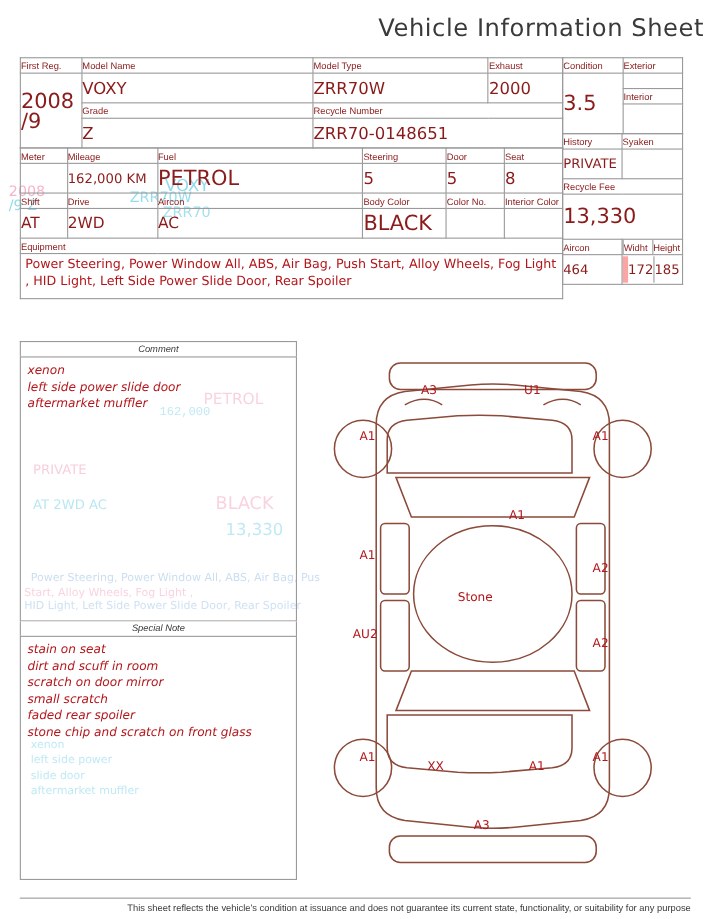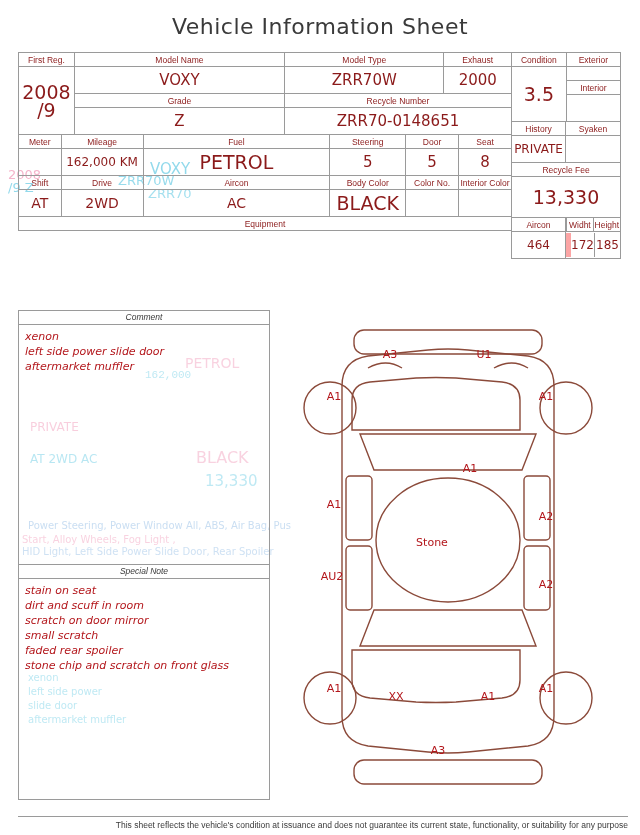--- a/index.html
+++ b/index.html
@@ -6,33 +6,32 @@
   body{
     width:640px;height:835px;
     background:#ffffff;
     font-family:"Liberation Sans", sans-serif;
     color:#8b1a1a;
     position:relative;
     overflow:hidden;
   }
   .sheet{position:relative;width:640px;height:835px;}
   .title{
-    text-align:center;
+    text-align:right;
     font-size:22px;
     color:#3a3a3a;
     font-family:"DejaVu Sans", sans-serif;
     padding-top:14px;
     letter-spacing:.5px;
   }
   
   table{border-collapse:collapse;}
   .tbl td{
     border:1px solid #9a9a9a;
     padding:0;
-    text-align:center;
     vertical-align:middle;
     color:#8b1a1a;
   }
   .lbl{
     font-size:8.5px;
     color:#3a3a3a;
     font-family:"Liberation Sans",sans-serif;
     line-height:12px;
     height:13px;
   }
@@ -196,20 +195,21 @@
           <td class="val mid">AC</td>
           <td class="val big">BLACK</td>
           <td class="val"></td>
           <td class="val"></td>
         </tr>
         <tr>
           <td class="lbl" colspan="6">Equipment</td>
         </tr>
       </tbody>
         </table>
+      <div class="equip">Power Steering, Power Window  All, ABS, Air Bag, Push Start, Alloy Wheels, Fog Light , HID Light, Left Side Power Slide Door, Rear Spoiler</div>
     </div>
 
     <div class="rightblock">
       <table class="tbl full" style="margin-left:-1px">
         <tbody>
             <tr>
           <td class="lbl" style="width:55px">Condition</td>
           <td class="lbl" style="width:55px">Exterior</td>
         </tr>
         <tr>

